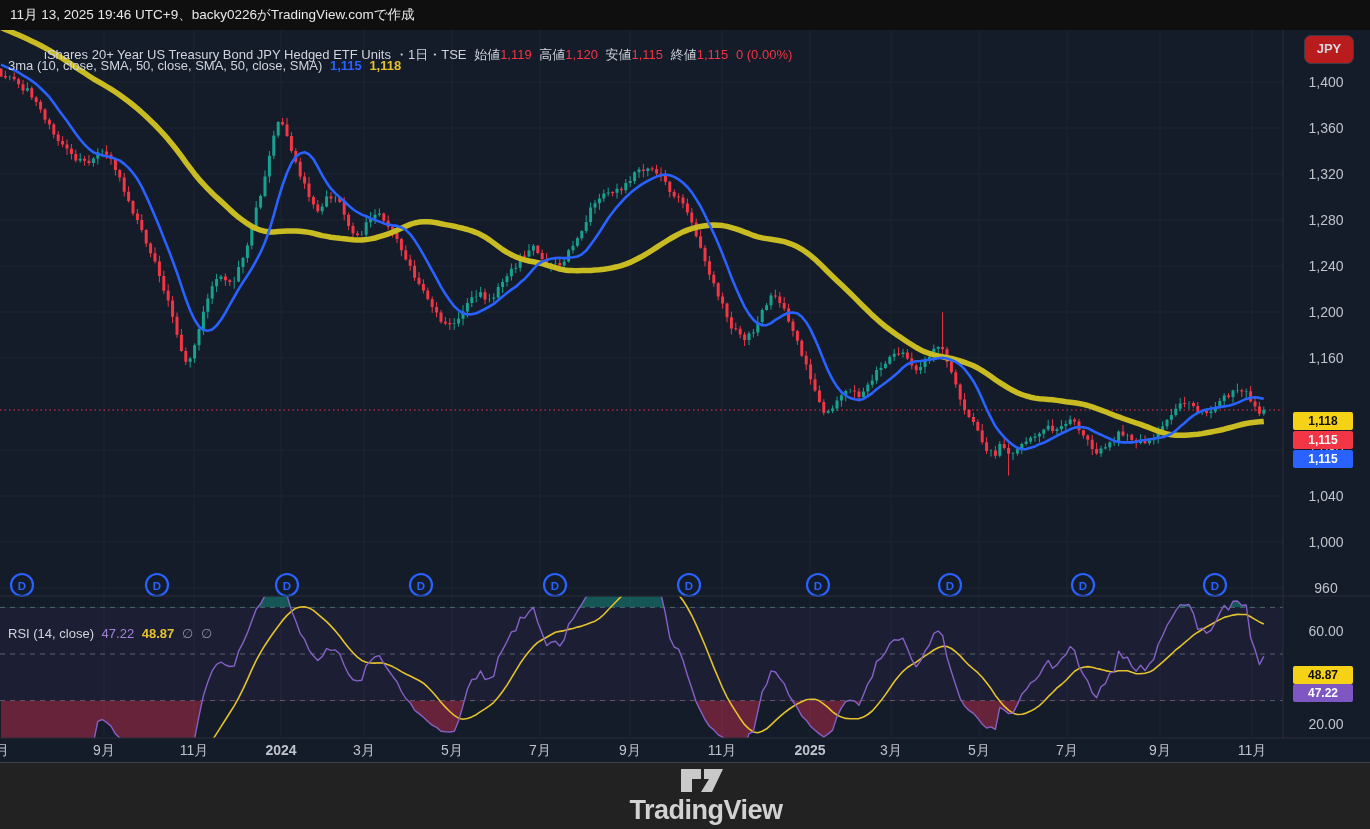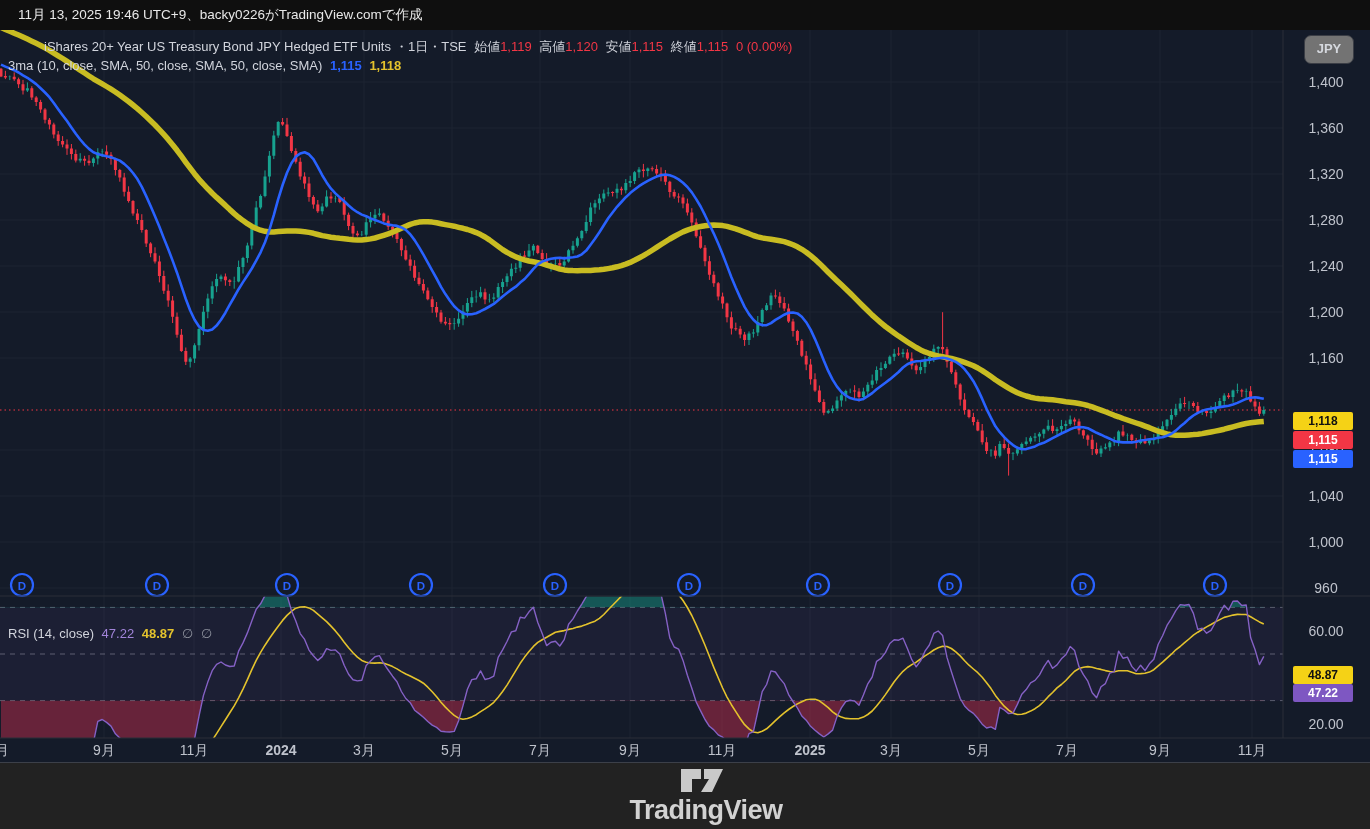--- a/index.html
+++ b/index.html
@@ -1,31 +1,31 @@
 <!DOCTYPE html>
 <html><head>
 <meta charset="utf-8">
 <style>
   html,body{margin:0;padding:0;background:#181818;}
   #app{position:relative;width:1370px;height:829px;overflow:hidden;background:#222222;
        font-family:"Liberation Sans","DejaVu Sans",sans-serif;}
   .attribution{position:absolute;left:0;top:0;width:100%;height:30px;background:#0f0f0f;
-       color:#e8e8e8;font-size:13.5px;line-height:30px;padding-left:18px;box-sizing:border-box;white-space:nowrap;}
+       color:#e8e8e8;font-size:13.5px;line-height:30px;padding-left:10px;box-sizing:border-box;white-space:nowrap;}
   .chart{position:absolute;left:0;top:30px;width:1370px;height:732px;background:#141b29;
        border-bottom:1px solid #3c4049;}
   #chart-svg{position:absolute;left:0;top:0;}
   .hdr{position:absolute;left:8px;color:#d1d4dc;font-size:13px;white-space:nowrap;z-index:5;}
   .hdr span{margin-right:4px;}
   .v-red{color:#f23645;}
   .v-blue{color:#2962ff;font-weight:bold;}
   .v-yellow{color:#e3c22d;font-weight:bold;}
   .v-purple{color:#a184d9;}
   .v-gray{color:#8b8f9b;}
   .ohlc-lab{color:#d1d4dc;margin-right:0 !important;}
-  .currency-btn{position:absolute;right:16px;top:5px;width:48px;height:27px;background:#737373;
+  .currency-btn{position:absolute;right:16px;top:5px;width:48px;height:27px;background:#b91c1c;
        border:1.5px solid #3a3d45;border-radius:7px;color:#d5d8de;font-size:13px;font-weight:bold;
        text-align:center;line-height:25px;z-index:6;cursor:pointer;}
   .badge{position:absolute;left:1293px;width:60px;height:18px;border-radius:2px;font-size:12px;
        font-weight:bold;text-align:center;line-height:18px;z-index:4;}
   .footer{position:absolute;left:0;top:763px;width:100%;height:66px;background:#222222;
        display:flex;align-items:center;padding-left:34px;box-sizing:border-box;flex-direction:column;}
   .wordmark{color:#d2d2d2;font-size:27px;font-weight:bold;margin-left:8px;letter-spacing:-0.5px;}
 </style>
 </head>
 <body>
@@ -149,21 +149,21 @@
         <text x="630" y="755" fill="#bfc3cc" font-size="14" text-anchor="middle" font-family="Liberation Sans,sans-serif" font-weight="normal">9月</text>
         <text x="722" y="755" fill="#bfc3cc" font-size="14" text-anchor="middle" font-family="Liberation Sans,sans-serif" font-weight="normal">11月</text>
         <text x="810" y="755" fill="#bfc3cc" font-size="14" text-anchor="middle" font-family="Liberation Sans,sans-serif" font-weight="bold">2025</text>
         <text x="891" y="755" fill="#bfc3cc" font-size="14" text-anchor="middle" font-family="Liberation Sans,sans-serif" font-weight="normal">3月</text>
         <text x="979" y="755" fill="#bfc3cc" font-size="14" text-anchor="middle" font-family="Liberation Sans,sans-serif" font-weight="normal">5月</text>
         <text x="1067" y="755" fill="#bfc3cc" font-size="14" text-anchor="middle" font-family="Liberation Sans,sans-serif" font-weight="normal">7月</text>
         <text x="1160" y="755" fill="#bfc3cc" font-size="14" text-anchor="middle" font-family="Liberation Sans,sans-serif" font-weight="normal">9月</text>
         <text x="1252" y="755" fill="#bfc3cc" font-size="14" text-anchor="middle" font-family="Liberation Sans,sans-serif" font-weight="normal">11月</text>
       </svg>
 
-    <div class="hdr" style="top:8px;padding-left:36px;">
+    <div class="hdr" style="top:16px;padding-left:36px;">
       <span>iShares 20+ Year US Treasury Bond JPY Hedged ETF Units</span><span>・1日・TSE</span>
       <span class="ohlc-lab">始値</span><span class="v-red">1,119</span>
       <span class="ohlc-lab">高値</span><span class="v-red">1,120</span>
       <span class="ohlc-lab">安値</span><span class="v-red">1,115</span>
       <span class="ohlc-lab">終値</span><span class="v-red">1,115</span>
       <span class="v-red">0 (0.00%)</span>
     </div>
 
     <div class="hdr" style="top:28px;text-align:center;">
       <span>3ma (10, close, SMA, 50, close, SMA, 50, close, SMA)</span>

